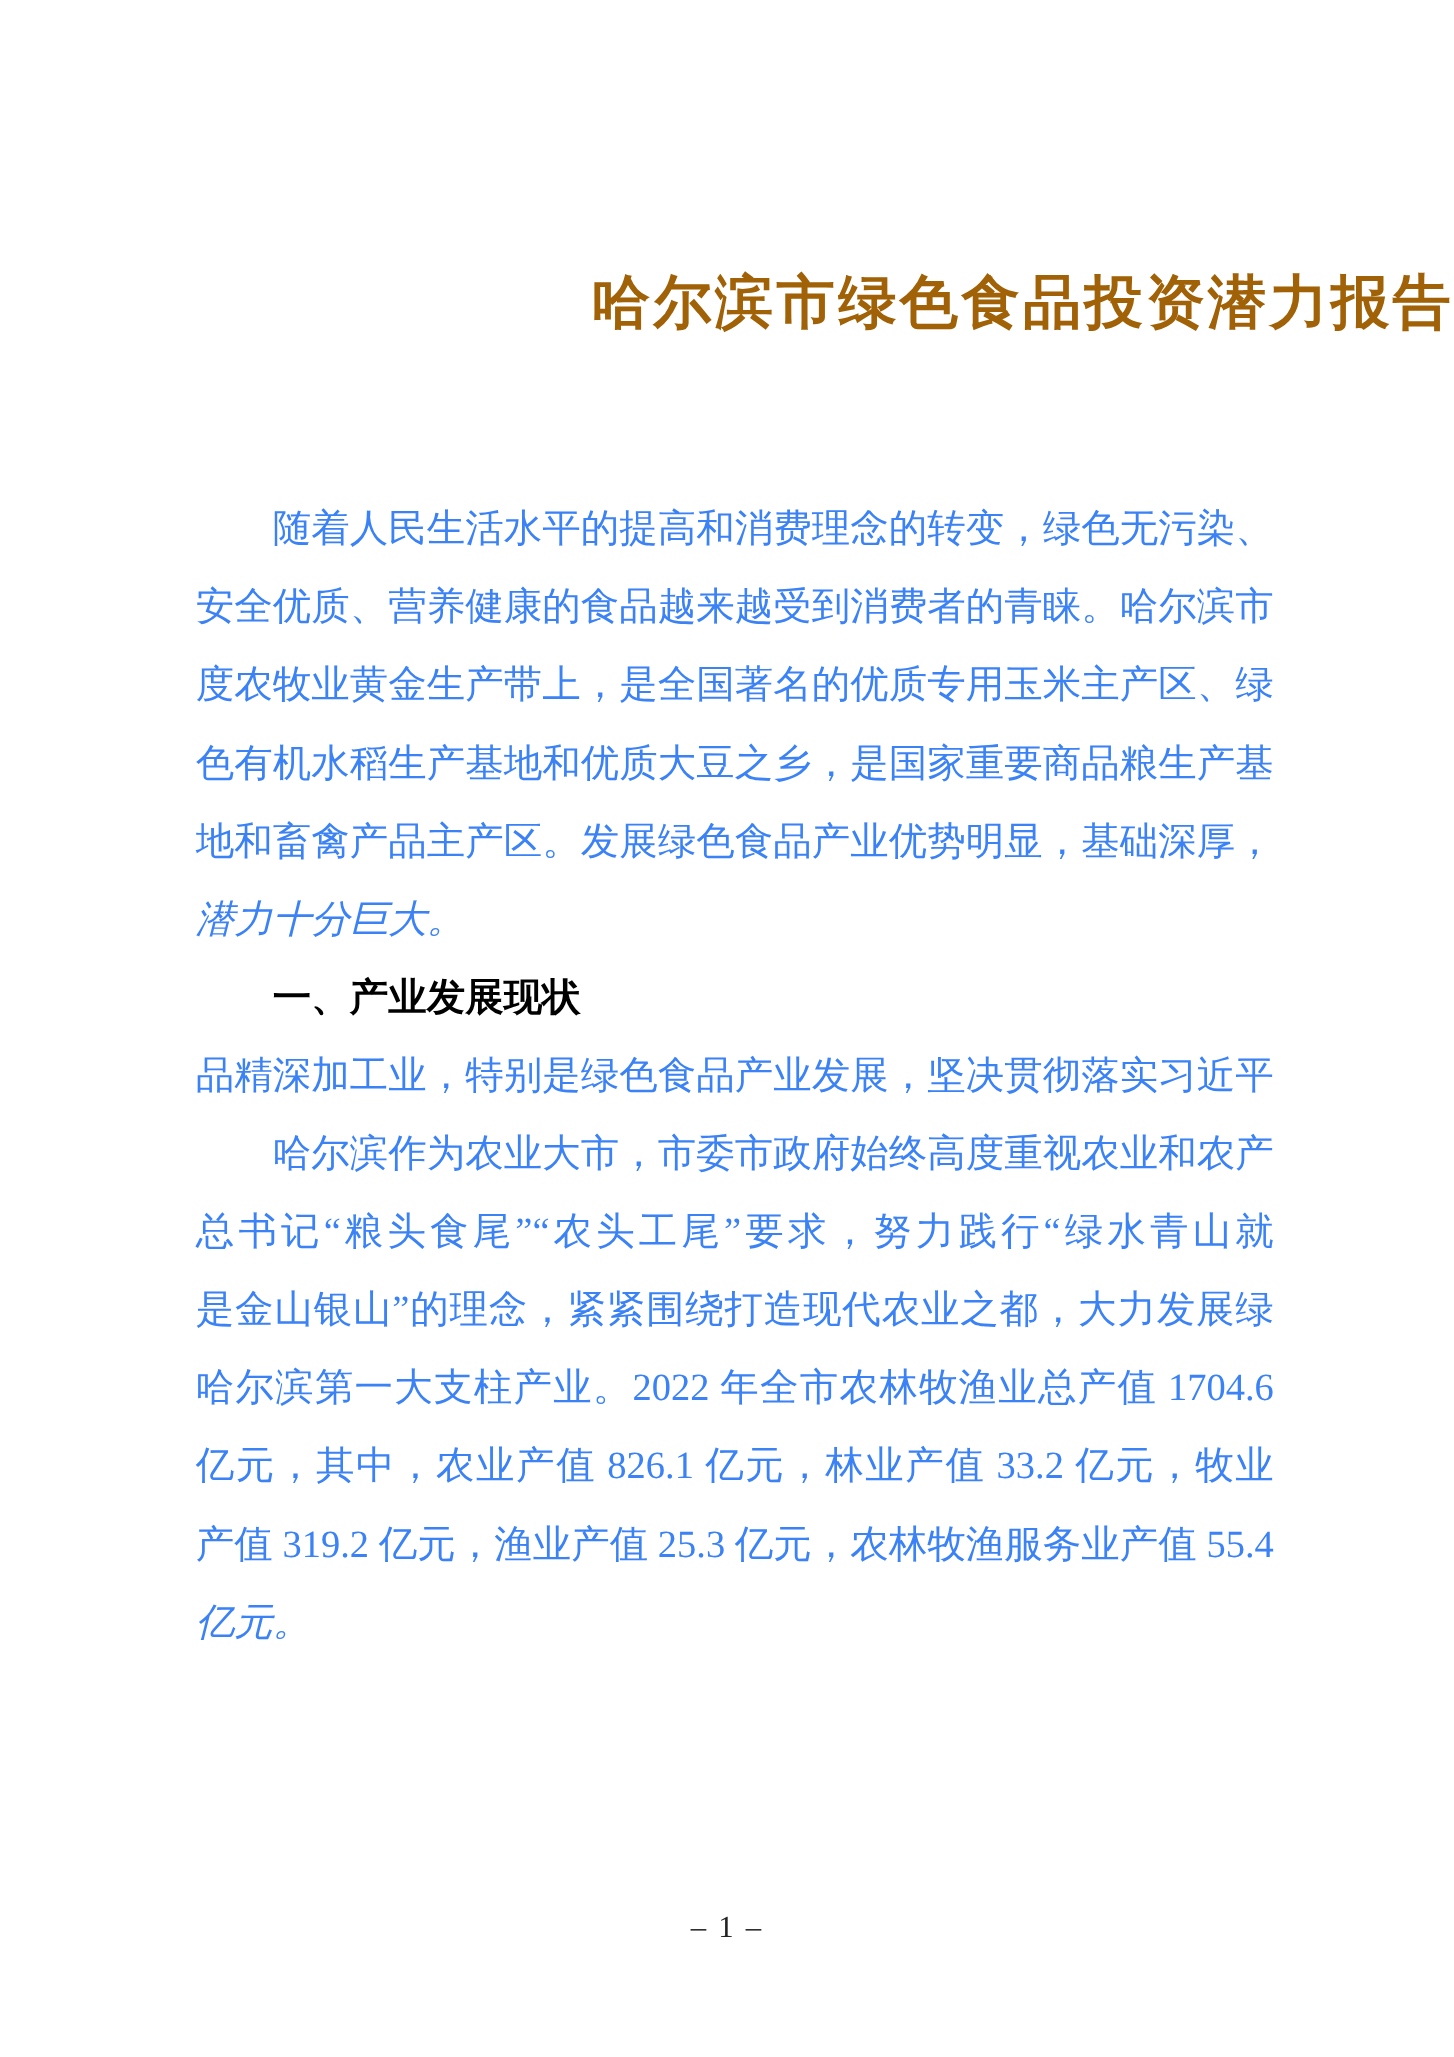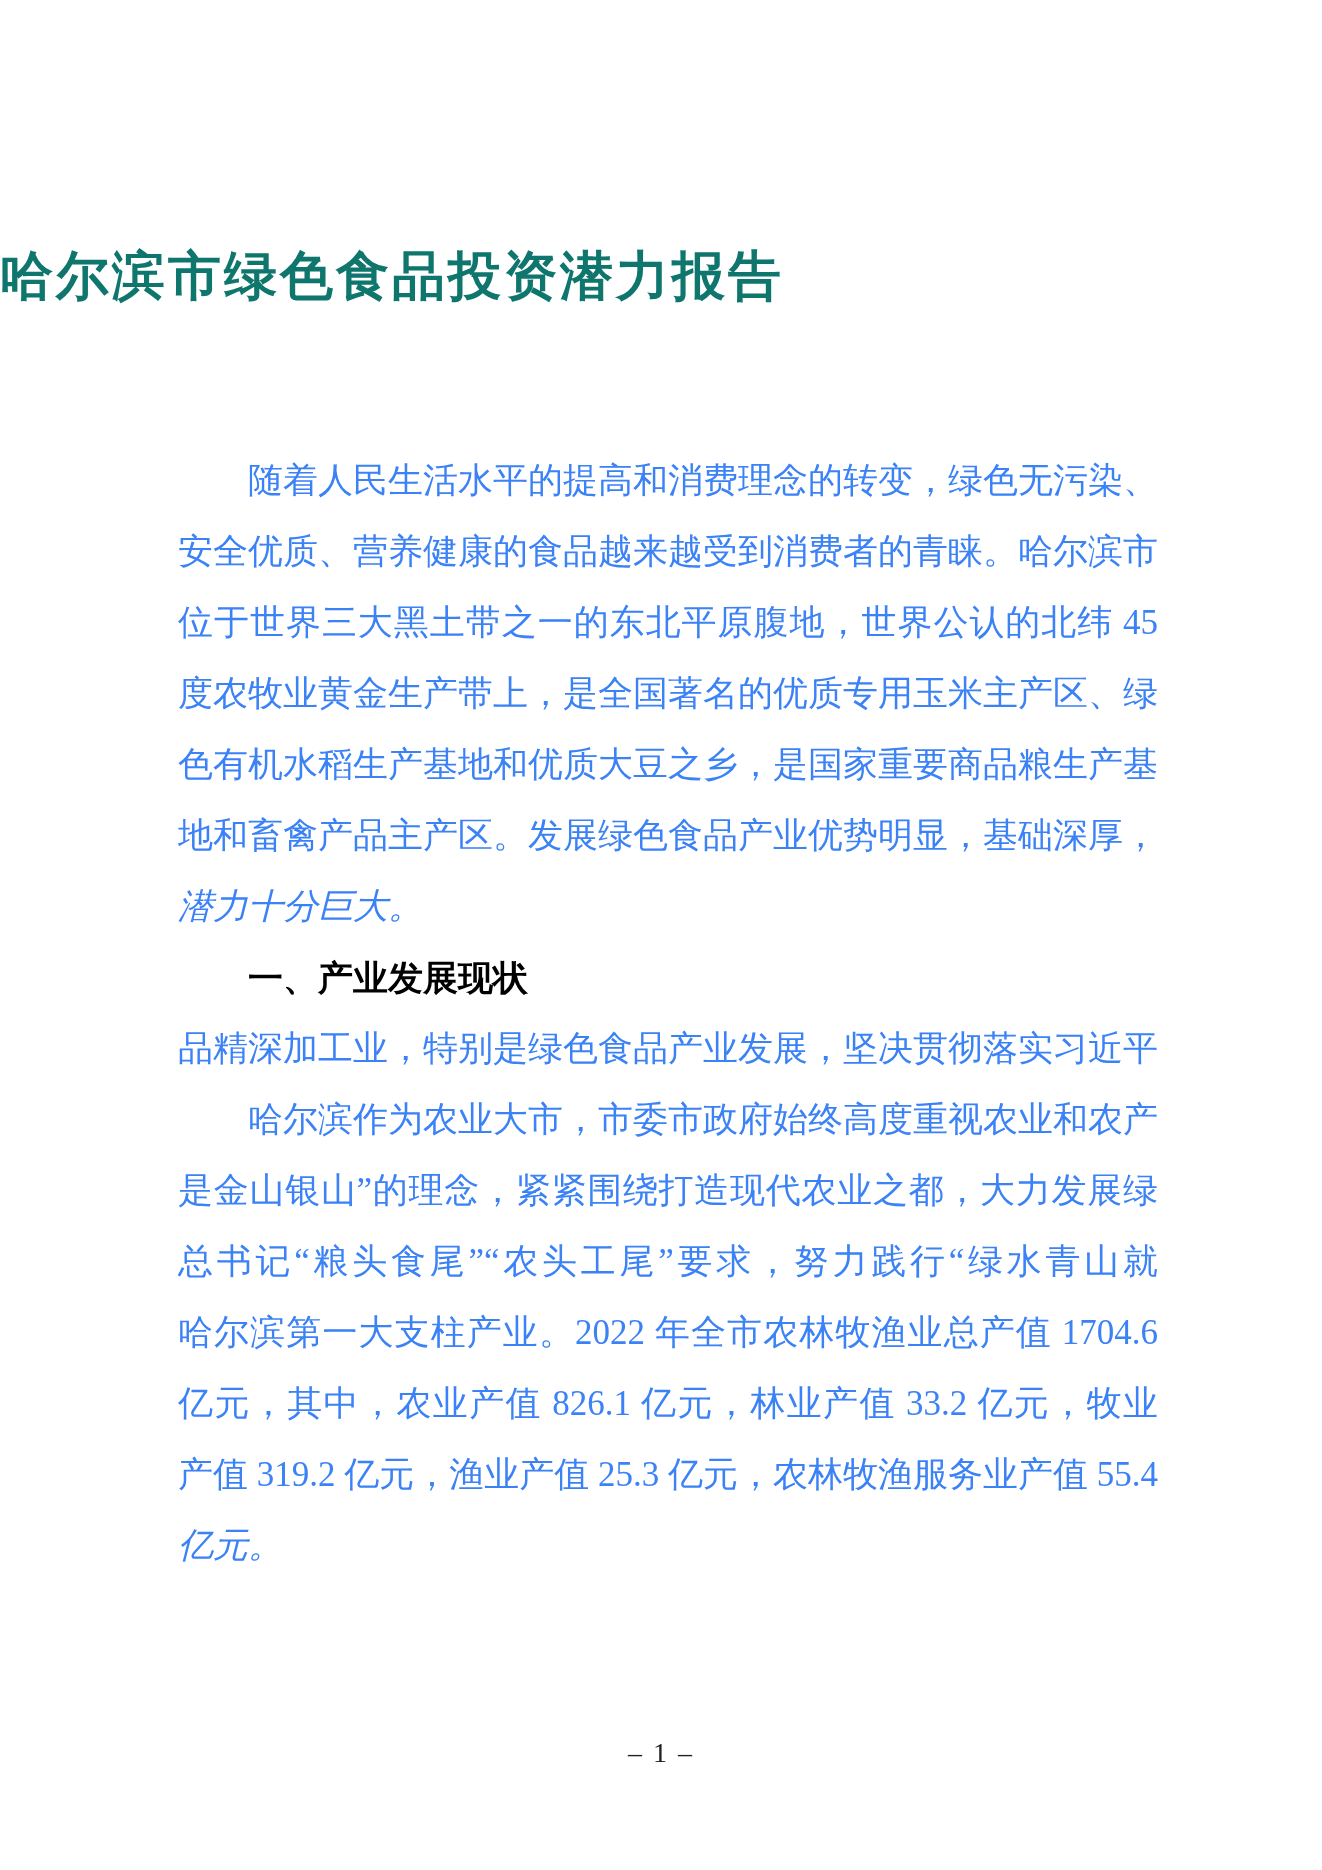--- a/index.html
+++ b/index.html
@@ -15,26 +15,26 @@
     color: #000000;
     font-family: "Liberation Serif", "DejaVu Serif", serif;
     overflow: hidden;
   }
   .doc-title {
     position: absolute;
     top: 249px;
     left: 0;
     width: 1322px;
     margin: 0;
-    text-align: left;
+    text-align: right;
     font-size: 53px;
     line-height: 1.05;
     font-weight: bold;
     letter-spacing: 3px;
-    color: #0f766e;
+    color: #a16207;
     font-family: "Liberation Serif", "DejaVu Serif", serif;
   }
   .doc-body {
     position: absolute;
     top: 445px;
     left: 178px;
     width: 980px;
   }
   .para {
     margin: 0;
@@ -89,34 +89,33 @@
 
 <div class="page">
 
   <h1 class="doc-title">哈尔滨市绿色食品投资潜力报告</h1>
 
   <div class="doc-body">
 
     <div class="para">
       <div class="line just indent">随着人民生活水平的提高和消费理念的转变，绿色无污染、</div>
       <div class="line just">安全优质、营养健康的食品越来越受到消费者的青睐。哈尔滨市</div>
-      <div class="line just">位于世界三大黑土带之一的东北平原腹地，世界公认的北纬 45</div>
       <div class="line just">度农牧业黄金生产带上，是全国著名的优质专用玉米主产区、绿</div>
       <div class="line just">色有机水稻生产基地和优质大豆之乡，是国家重要商品粮生产基</div>
       <div class="line just">地和畜禽产品主产区。发展绿色食品产业优势明显，基础深厚，</div>
       <div class="line open">潜力十分巨大。</div>
     </div>
 
     <h2 class="heading">一、产业发展现状</h2>
 
     <div class="para">
       <div class="line just">品精深加工业，特别是绿色食品产业发展，坚决贯彻落实习近平</div>
       <div class="line just indent">哈尔滨作为农业大市，市委市政府始终高度重视农业和农产</div>
+      <div class="line just">总书记“粮头食尾”“农头工尾”要求，努力践行“绿水青山就</div>
       <div class="line just">是金山银山”的理念，紧紧围绕打造现代农业之都，大力发展绿</div>
-      <div class="line just">总书记“粮头食尾”“农头工尾”要求，努力践行“绿水青山就</div>
       <div class="line just">哈尔滨第一大支柱产业。2022 年全市农林牧渔业总产值 1704.6</div>
       <div class="line just">亿元，其中，农业产值 826.1 亿元，林业产值 33.2 亿元，牧业</div>
       <div class="line just">产值 319.2 亿元，渔业产值 25.3 亿元，农林牧渔服务业产值 55.4</div>
       <div class="line open">亿元。</div>
     </div>
 
   </div>
 
   <div class="page-footer">– 1 –</div>
 

